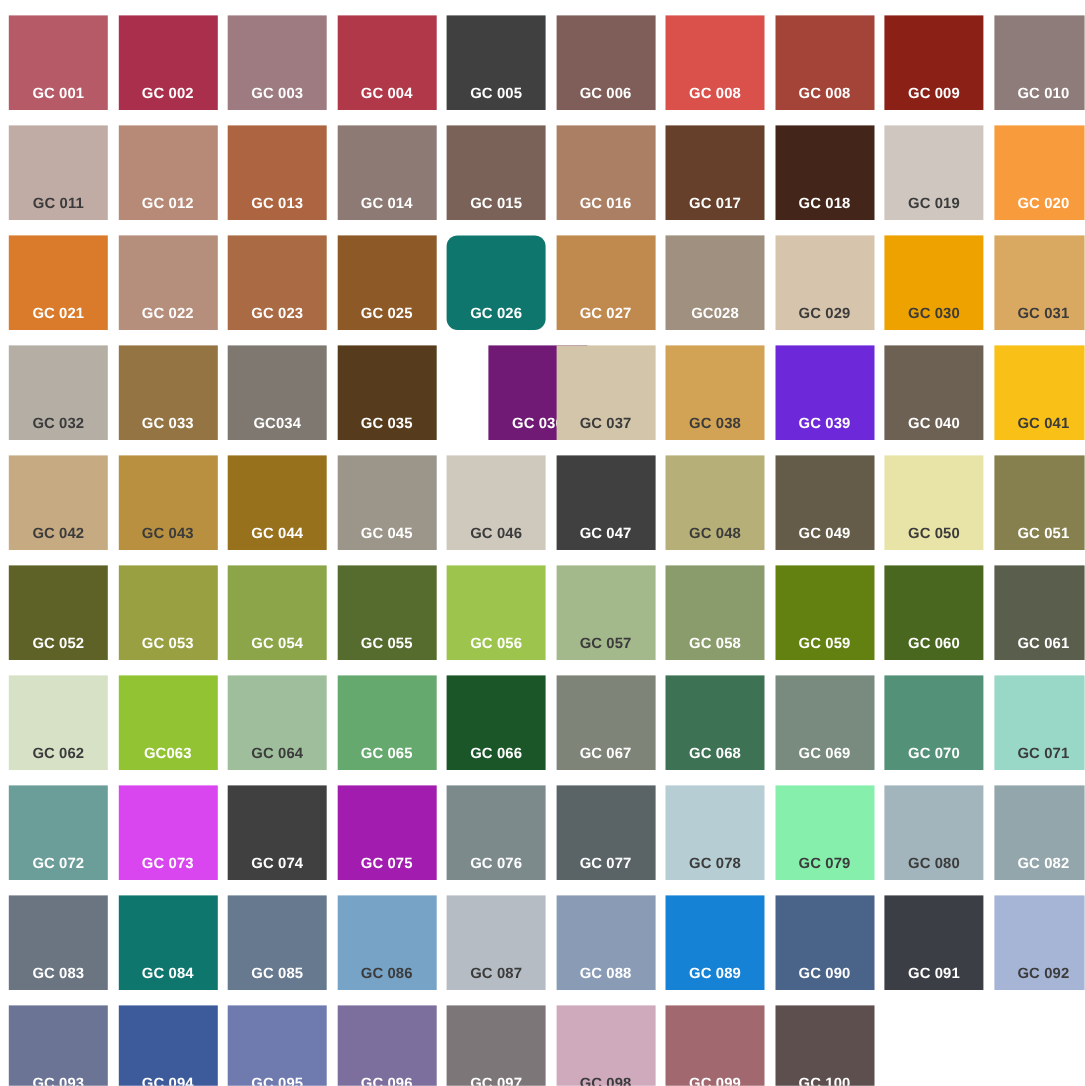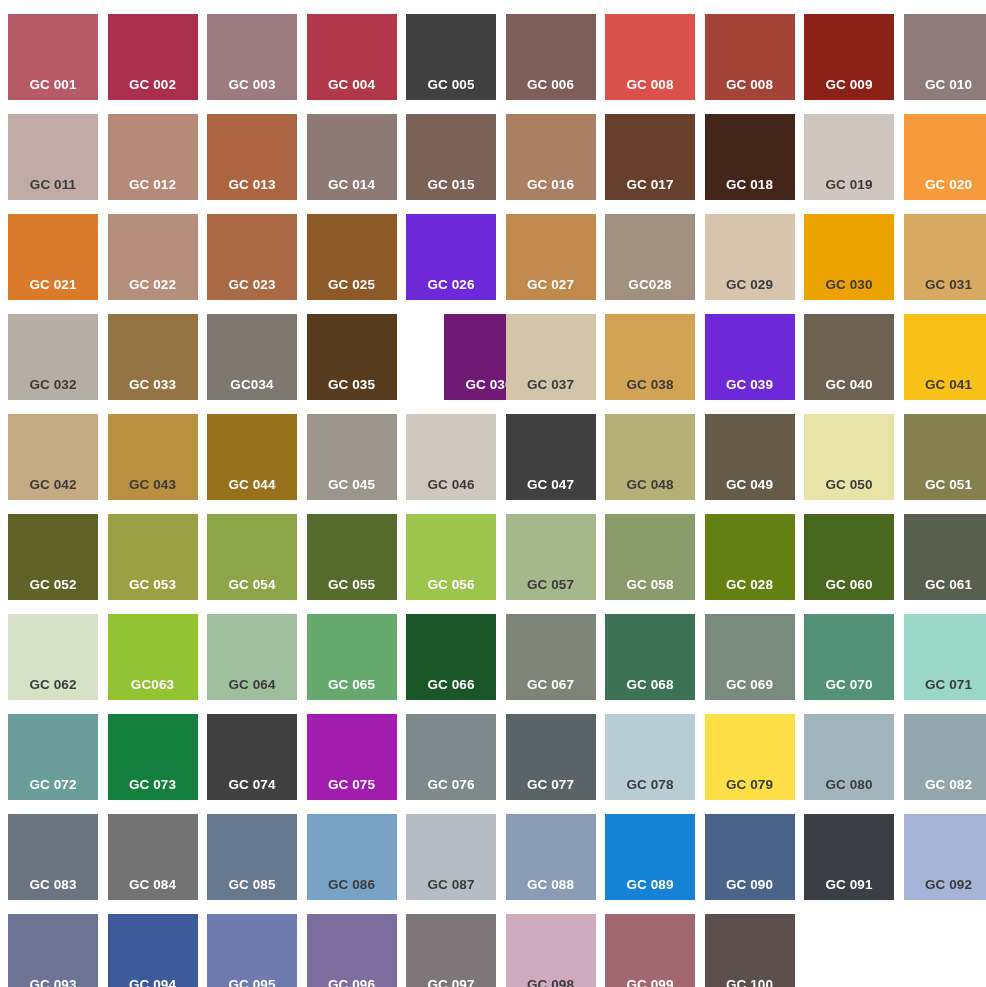--- a/index.html
+++ b/index.html
@@ -114,21 +114,21 @@
     </div>
     <div class="swatch" title="GC 022" style="background-color: rgb(182, 143, 124);">
       <span class="swatch-label light-text">GC 022</span>
     </div>
     <div class="swatch" title="GC 023" style="background-color: rgb(169, 106, 68);">
       <span class="swatch-label light-text">GC 023</span>
     </div>
     <div class="swatch" title="GC 025" style="background-color: rgb(140, 89, 39);">
       <span class="swatch-label light-text">GC 025</span>
     </div>
-    <div class="swatch" title="GC 026" style="background-color: #6d28d9;">
+    <div class="swatch" title="GC 026" style="background-color: #0f766e; border-radius: 10px;">
       <span class="swatch-label light-text">GC 026</span>
     </div>
     <div class="swatch" title="GC 027" style="background-color: rgb(192, 138, 79);">
       <span class="swatch-label light-text">GC 027</span>
     </div>
     <div class="swatch" title="GC028" style="background-color: rgb(160, 144, 127);">
       <span class="swatch-label light-text">GC028</span>
     </div>
     <div class="swatch" title="GC 029" style="background-color: rgb(214, 197, 172);">
       <span class="swatch-label dark-text">GC 029</span>
@@ -214,21 +214,21 @@
     <div class="swatch" title="GC 056" style="background-color: rgb(157, 197, 78);">
       <span class="swatch-label light-text">GC 056</span>
     </div>
     <div class="swatch" title="GC 057" style="background-color: rgb(164, 185, 139);">
       <span class="swatch-label dark-text">GC 057</span>
     </div>
     <div class="swatch" title="GC 058" style="background-color: rgb(138, 155, 108);">
       <span class="swatch-label light-text">GC 058</span>
     </div>
     <div class="swatch" title="GC 059" style="background-color: rgb(98, 129, 16);">
-      <span class="swatch-label light-text">GC 028</span>
+      <span class="swatch-label light-text">GC 059</span>
     </div>
     <div class="swatch" title="GC 060" style="background-color: rgb(73, 103, 31);">
       <span class="swatch-label light-text">GC 060</span>
     </div>
     <div class="swatch" title="GC 061" style="background-color: rgb(90, 94, 76);">
       <span class="swatch-label light-text">GC 061</span>
     </div>
     <div class="swatch" title="GC 062" style="background-color: rgb(214, 225, 198);">
       <span class="swatch-label dark-text">GC 062</span>
     </div>
@@ -255,51 +255,51 @@
     </div>
     <div class="swatch" title="GC 070" style="background-color: rgb(84, 145, 121);">
       <span class="swatch-label light-text">GC 070</span>
     </div>
     <div class="swatch" title="GC 071" style="background-color: rgb(153, 215, 198);">
       <span class="swatch-label dark-text">GC 071</span>
     </div>
     <div class="swatch" title="GC 072" style="background-color: rgb(107, 158, 153);">
       <span class="swatch-label light-text">GC 072</span>
     </div>
-    <div class="swatch" title="GC 073" style="background-color: #15803d;">
+    <div class="swatch" title="GC 073" style="background-color: #d946ef;">
       <span class="swatch-label light-text">GC 073</span>
     </div>
     <div class="swatch" title="GC 074" style="background-color: #404040;">
       <span class="swatch-label light-text">GC 074</span>
     </div>
     <div class="swatch" title="GC 075" style="background-color: #a21caf;">
       <span class="swatch-label light-text">GC 075</span>
     </div>
     <div class="swatch" title="GC 076" style="background-color: rgb(124, 138, 140);">
       <span class="swatch-label light-text">GC 076</span>
     </div>
     <div class="swatch" title="GC 077" style="background-color: rgb(90, 99, 102);">
       <span class="swatch-label light-text">GC 077</span>
     </div>
     <div class="swatch" title="GC 078" style="background-color: rgb(181, 205, 211);">
       <span class="swatch-label dark-text">GC 078</span>
     </div>
-    <div class="swatch" title="GC 079" style="background-color: #fde047;">
+    <div class="swatch" title="GC 079" style="background-color: #86efac;">
       <span class="swatch-label dark-text">GC 079</span>
     </div>
     <div class="swatch" title="GC 080" style="background-color: rgb(162, 181, 189);">
       <span class="swatch-label dark-text">GC 080</span>
     </div>
     <div class="swatch" title="GC 082" style="background-color: rgb(147, 166, 172);">
       <span class="swatch-label light-text">GC 082</span>
     </div>
     <div class="swatch" title="GC 083" style="background-color: rgb(107, 117, 129);">
       <span class="swatch-label light-text">GC 083</span>
     </div>
-    <div class="swatch" title="GC 084" style="background-color: #737373;">
+    <div class="swatch" title="GC 084" style="background-color: #0f766e;">
       <span class="swatch-label light-text">GC 084</span>
     </div>
     <div class="swatch" title="GC 085" style="background-color: rgb(102, 121, 143);">
       <span class="swatch-label light-text">GC 085</span>
     </div>
     <div class="swatch" title="GC 086" style="background-color: rgb(119, 163, 199);">
       <span class="swatch-label dark-text">GC 086</span>
     </div>
     <div class="swatch" title="GC 087" style="background-color: rgb(182, 188, 196);">
       <span class="swatch-label dark-text">GC 087</span>

